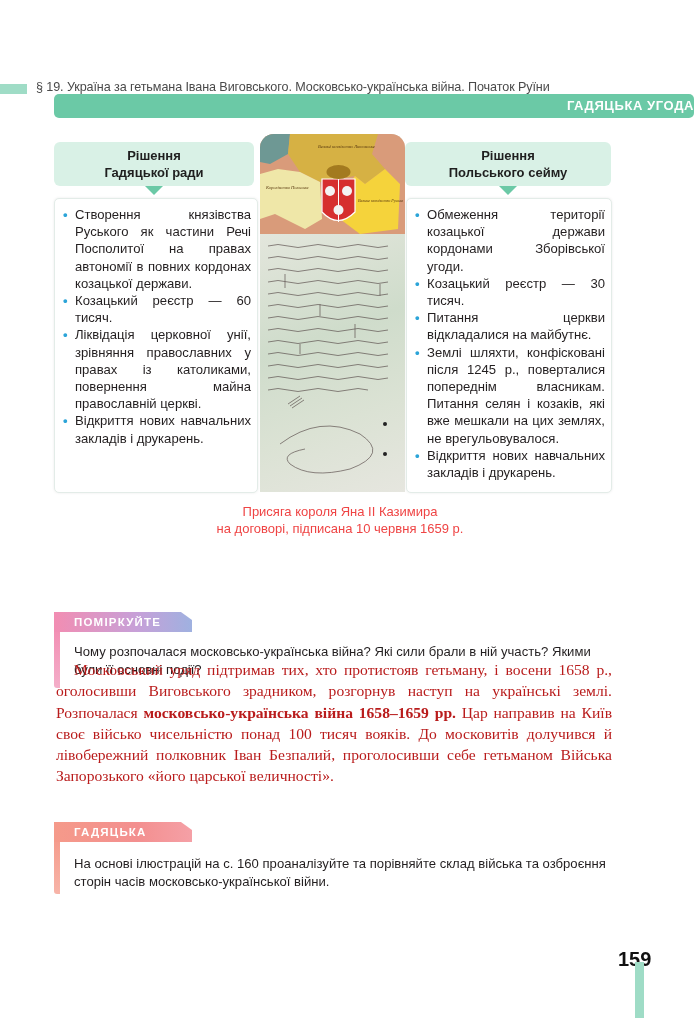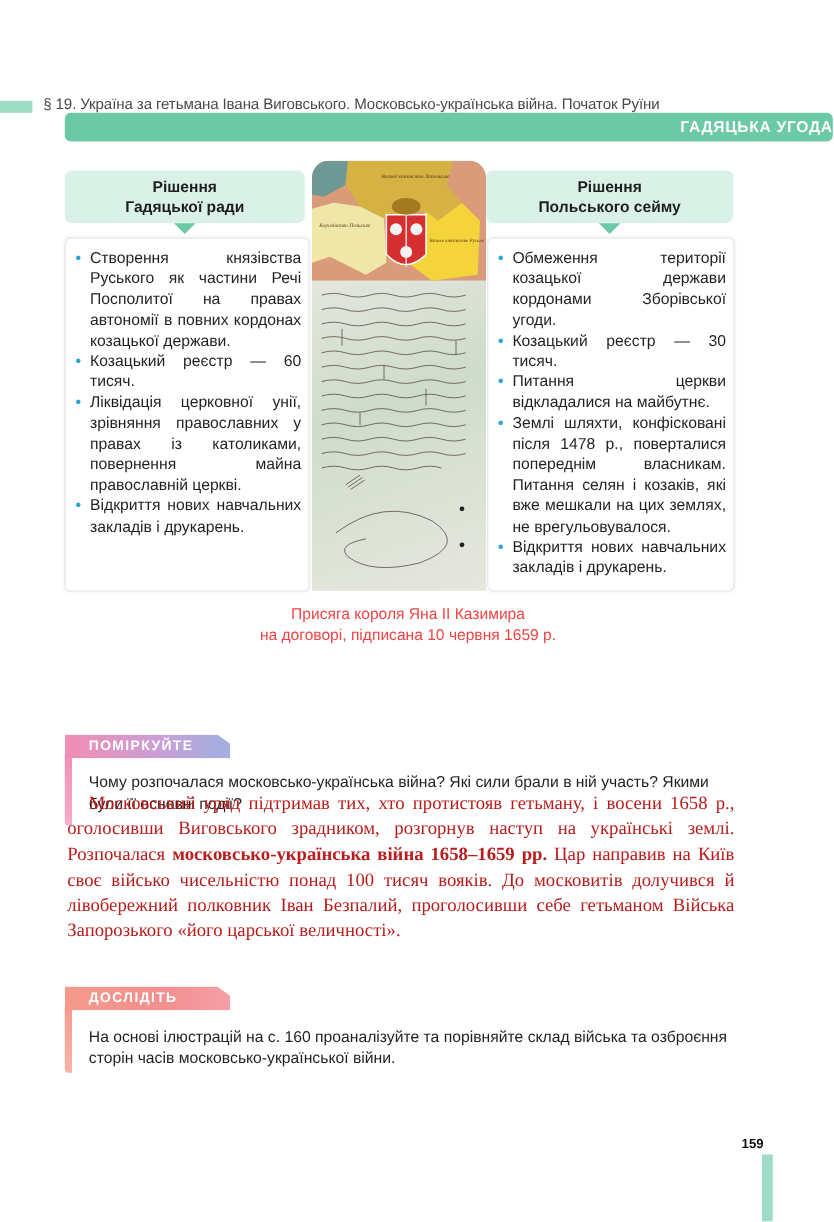--- a/index.html
+++ b/index.html
@@ -41,21 +41,21 @@
   .think .body { top: 31px; width: 545px; }
   .explore { top: 822px; height: 70px; }
   .explore .tab { background: linear-gradient(90deg, #f59a8a 0%, #f38f8f 60%, #f5a0a6 100%); }
   .explore .stem { height: 58px; background: linear-gradient(180deg, #f59a8a, #f7b4a8); }
   .explore .body { top: 33px; width: 545px; }
 
   .main-text { position: absolute; left: 56px; top: 659px; width: 556px; font-family: "Liberation Serif", "DejaVu Serif", serif; font-size: 15.6px; line-height: 21.3px; text-align: justify; color: #b91c1c; }
   .main-text p { text-indent: 18px; }
   .main-text b { font-weight: bold; }
 
-  .page-num { position: absolute; left: 618px; top: 948px; font-weight: bold; font-size: 11px; color: #111; }
+  .page-num { position: absolute; left: 618px; top: 948px; font-weight: bold; font-size: 20px; color: #111; }
   .page-bar { position: absolute; left: 635px; top: 962px; width: 9px; height: 56px; background: #9fdcc6; }
 </style>
 </head>
 <body>
 
 <div class="running-head">
   <div class="bar"></div>
   <div class="text">§ 19. Україна за гетьмана Івана Виговського. Московсько-українська війна. Початок Руїни</div>
 </div>
 
@@ -80,21 +80,21 @@
     <li><span class="bullet">•</span><span>Ліквідація церковної унії, зрівняння православних у правах із католиками, повернення майна православній церкві.</span></li>
     <li><span class="bullet">•</span><span>Відкриття нових навчальних закладів і друкарень.</span></li>
   </ul>
 </div>
 
 <div class="list-box right">
   <ul>
     <li><span class="bullet">•</span><span>Обмеження території козацької держави кордонами Зборівської угоди.</span></li>
     <li><span class="bullet">•</span><span>Козацький реєстр — 30 тисяч.</span></li>
     <li><span class="bullet">•</span><span>Питання церкви відкладалися на майбутнє.</span></li>
-    <li><span class="bullet">•</span><span>Землі шляхти, конфісковані після 1478 р., поверталися попереднім власникам. Питання селян і козаків, які вже мешкали на цих землях, не врегульовувалося.</span></li>
+    <li><span class="bullet">•</span><span>Землі шляхти, конфісковані після 1245 р., поверталися попереднім власникам. Питання селян і козаків, які вже мешкали на цих землях, не врегульовувалося.</span></li>
     <li><span class="bullet">•</span><span>Відкриття нових навчальних закладів і друкарень.</span></li>
   </ul>
 </div>
 
 <div class="center-img">
   <div class="map">
     <svg width="145" height="100" viewBox="0 0 145 100">
       <rect width="145" height="100" fill="#d99b7a"></rect>
       <path d="M0 0 H30 L28 20 L10 30 L0 28 Z" fill="#6e9894"></path>
       <path d="M30 0 H118 L112 20 L125 35 L105 50 L95 42 L60 48 L40 38 L28 20 Z" fill="#d6b144"></path>
@@ -147,18 +147,18 @@
   <div class="tab">ПОМІРКУЙТЕ</div>
   <div class="body">Чому розпочалася московсько-українська війна? Які сили брали в ній участь? Якими були її основні події?</div>
 </div>
 
 <div class="main-text">
   <p><span>Московський уряд підтримав тих, хто протистояв гетьману, і восени 1658 р., оголосивши Виговського зрадником, розгорнув наступ на українські землі. Розпочалася </span><b>московсько-українська війна 1658–1659 рр.</b><span> Цар направив на Київ своє військо чисельністю понад 100 тисяч вояків. До московитів долучився й лівобережний полковник Іван Безпалий, проголосивши себе гетьманом Війська Запорозького «його царської величності».</span></p>
 </div>
 
 <div class="callout explore">
   <div class="stem"></div>
-  <div class="tab">ДОСЛІДІТЬ</div>
+  <div class="tab">ГАДЯЦЬКА</div>
   <div class="body">На основі ілюстрацій на с. 160 проаналізуйте та порівняйте склад війська та озброєння сторін часів московсько-української війни.</div>
 </div>
 
 <div class="page-num">159</div>
 <div class="page-bar"></div>
 
 </body></html>

